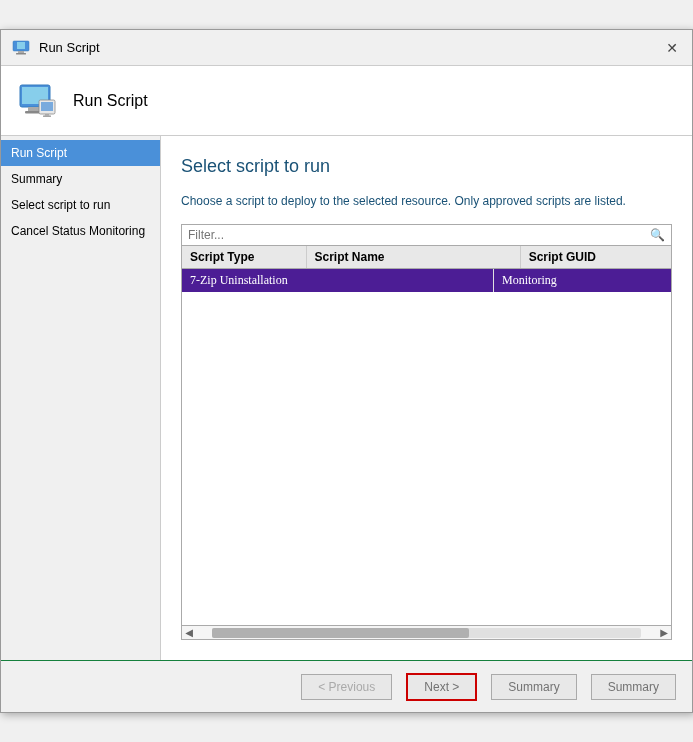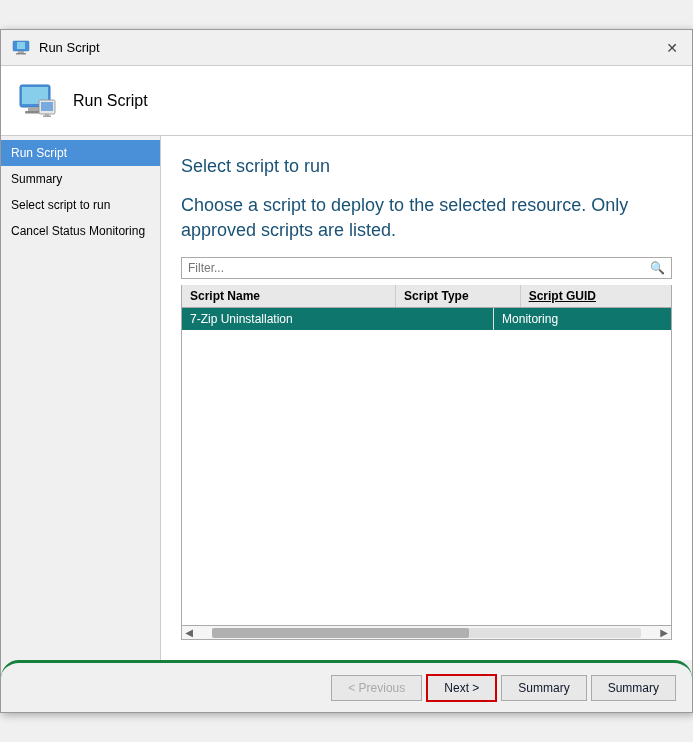--- a/index.html
+++ b/index.html
@@ -102,34 +102,34 @@
       flex-direction: column;
       overflow: hidden;
     }
     .main-title {
       font-size: 18px;
       font-weight: 300;
       color: #1a5276;
       margin-bottom: 16px;
     }
     .description {
-      font-size: 18px;
+      font-size: 12px;
       color: #333;
       margin-bottom: 14px;
       line-height: 1.4;
     }
     .description span {
       color: #1a5276;
     }
     .filter-row {
       display: flex;
       align-items: center;
       border: 1px solid #aaa;
       padding: 3px 6px;
-      margin-bottom: 6px;
+      margin-bottom: 0;
       background: #fff;
     }
     .filter-input {
       flex: 1;
       border: none;
       outline: none;
       font-size: 12px;
       color: #888;
       background: transparent;
     }
@@ -150,36 +150,37 @@
       background: #e8e8e8;
       border-bottom: 1px solid #aaa;
     }
     .th {
       padding: 4px 8px;
       font-size: 12px;
       font-weight: 600;
       color: #000;
       border-right: 1px solid #ccc;
     }
-    .th:last-child { border-right: none; text-decoration: underline; }
+    .th:last-child { border-right: none; }
     .col-name { flex: 2.2; }
     .col-type { flex: 1.2; }
     .col-guid { flex: 1.5; }
     .table-body {
       flex: 1;
       overflow-y: auto;
       overflow-x: auto;
     }
     .table-row {
       display: flex;
       cursor: pointer;
     }
     .table-row.selected {
-      background: #0f766e;
+      background: #4c1d95;
       color: #fff;
+      font-family: Liberation Serif, serif;
     }
     .td {
       padding: 4px 8px;
       font-size: 12px;
       border-right: 1px solid #e0e0e0;
       white-space: nowrap;
       overflow: hidden;
       text-overflow: ellipsis;
     }
     .td:last-child { border-right: none; }
@@ -194,36 +195,35 @@
     .scrollbar-track {
       flex: 1;
       height: 10px;
       background: #e0e0e0;
       border-radius: 2px;
       margin: 0 16px;
       position: relative;
     }
     .footer {
       background: #f0f0f0;
-      border-top: 3px solid #15803d;
+      border-top: 1px solid #15803d;
       padding: 10px 16px;
       display: flex;
       justify-content: flex-end;
-      gap: 4px;
+      gap: 14px;
       align-items: center;
       height: 52px;
-      border-radius: 18px;
     }
     .btn {
       padding: 5px 16px;
       font-size: 12px;
       border: 1px solid #aaa;
       background: #e8e8e8;
       cursor: pointer;
-      color: #0f172a;
+      color: #737373;
       min-width: 70px;
     }
     .btn.primary {
       border: 2px solid #cc0000;
       background: #e8e8e8;
     }
     .btn:disabled {
       color: #aaa;
       cursor: default;
     }
@@ -277,22 +277,22 @@
         <span style="color:#1a5276;">Only approved scripts are listed.</span>
       </div>
 
       <div class="filter-row">
         <input class="filter-input" type="text" placeholder="Filter..." style="">
         <span class="search-icon-small">🔍</span>
       </div>
 
       <div class="table-container">
         <div class="table-header">
+          <div class="th col-type">Script Type</div>
           <div class="th col-name">Script Name</div>
-          <div class="th col-type">Script Type</div>
           <div class="th col-guid">Script GUID</div>
         </div>
         <div class="table-body">
           <div class="table-row selected">
             <div class="td col-name">7-Zip Uninstallation</div>
             <div class="td col-type">Monitoring</div>
           </div>
         </div>
         <div class="scrollbar-area">
           <div style="width:14px;font-size:10px;display:flex;align-items:center;justify-content:center;color:#666;">◀</div>

